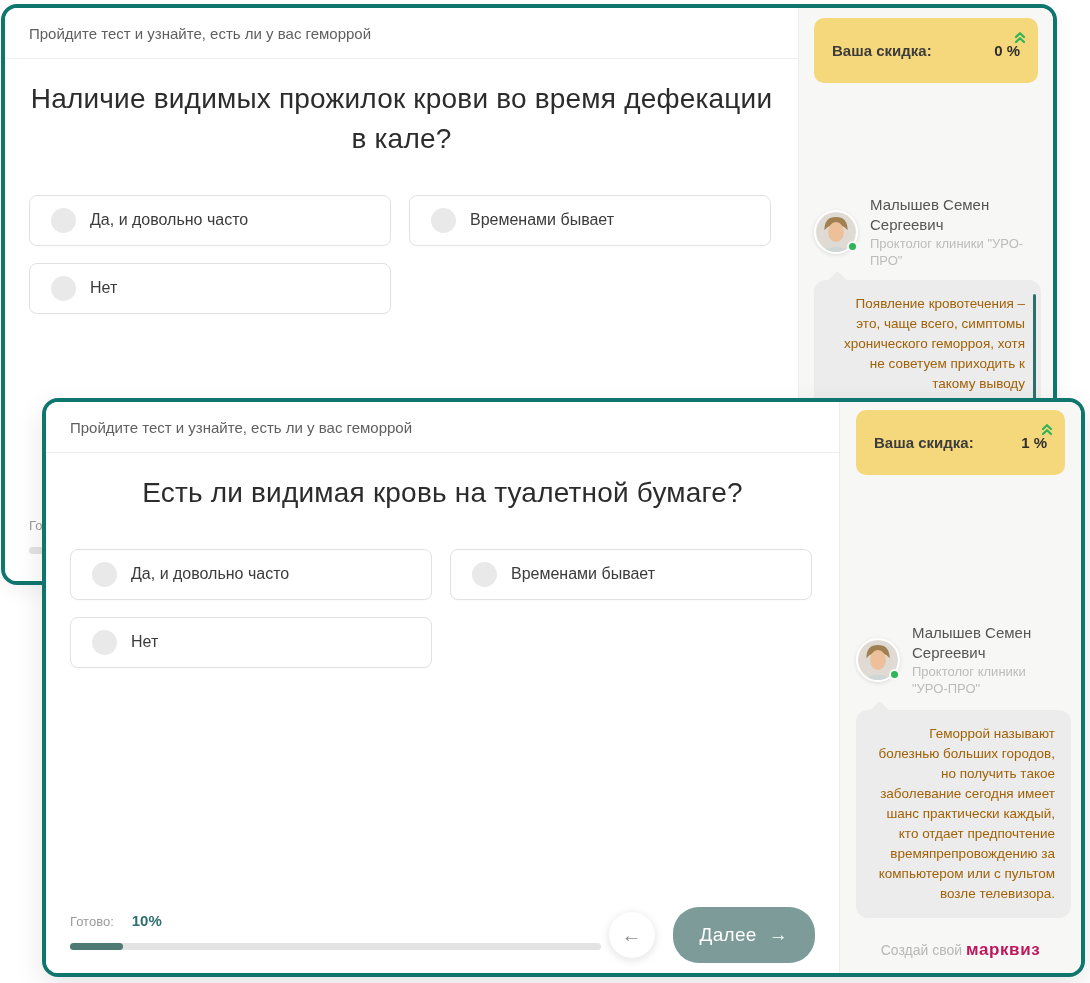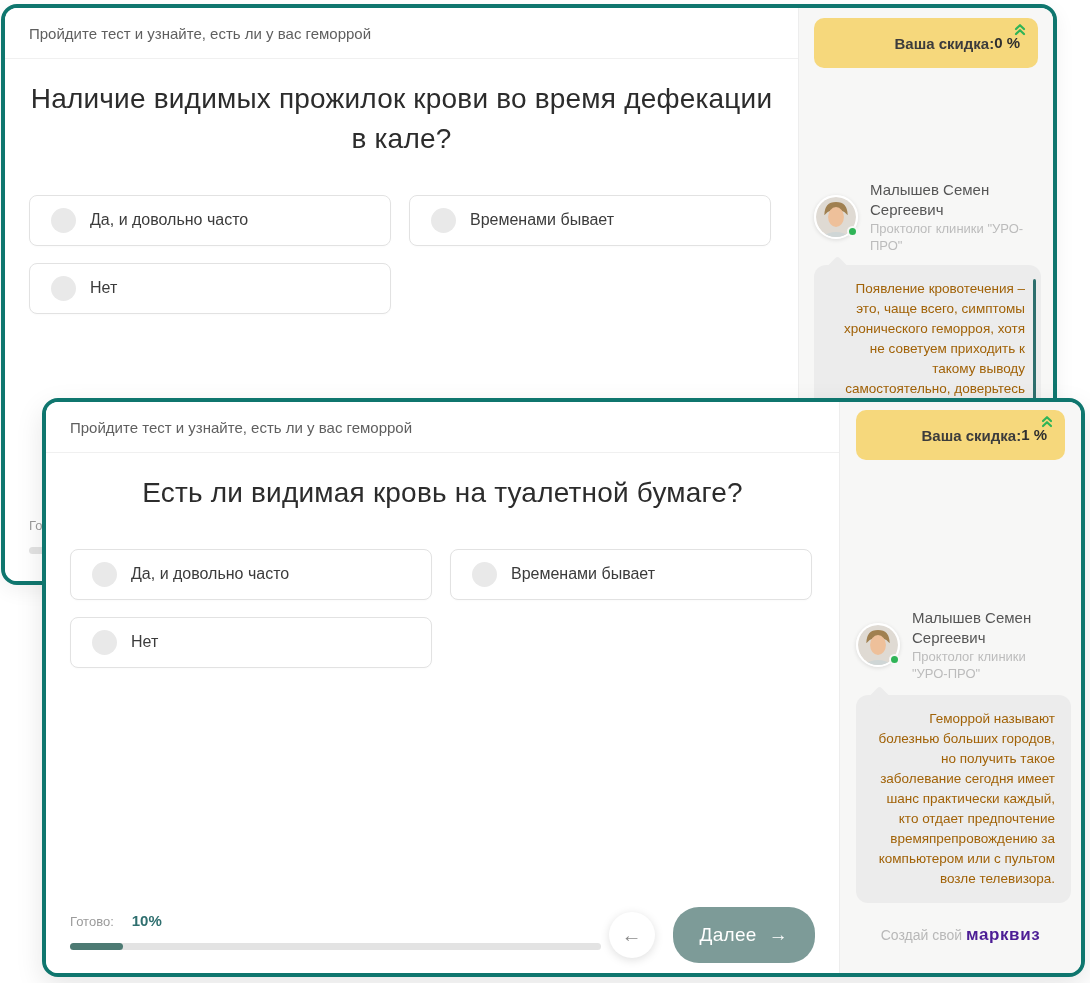--- a/index.html
+++ b/index.html
@@ -40,22 +40,22 @@
   .back-btn { width:46px; height:46px; border-radius:50%; background:#fff; border:none;
     box-shadow:0 2px 10px rgba(0,0,0,0.13); color:#8b8b8b; font-size:20px; cursor:pointer;
     display:flex; align-items:center; justify-content:center; }
   .next-btn { height:56px; padding:0 27px; border:none; border-radius:26px; background:#7d9b98;
     color:#ffffff; font-size:19px; cursor:pointer; display:flex; align-items:center; gap:12px;
     font-family:inherit; letter-spacing:0.3px; }
   .enter-hint { margin-top:8px; font-size:12px; color:#b5b5b5; padding-right:12px; }
   .enter-hint .key { color:#7a7a7a; font-weight:bold; }
 
   .sidebar { flex:1; background:#f7f7f6; position:relative; display:flex; flex-direction:column; }
-  .discount { margin:10px 15px 0; height:50px; background:#f6d87c; border-radius:10px;
-    display:flex; align-items:center; justify-content:flex-end; padding:0 18px; }
+  .discount { margin:10px 15px 0; height:65px; background:#f6d87c; border-radius:10px;
+    display:flex; align-items:center; justify-content:space-between; padding:0 18px; }
   .card-front .discount { margin:8px 16px 0; }
   .discount-label { font-size:15px; font-weight:bold; color:#3c3c3c; }
   .discount-value-wrap { position:relative; }
   .discount-value { font-size:15px; font-weight:bold; color:#2f2f2f; }
   .chevrons { position:absolute; top:-12px; right:-7px; }
 
   .expert { display:flex; align-items:center; gap:12px; padding:0 15px; }
   .card-back  .expert { margin-top:112px; }
   .card-front .expert { margin-top:148px; padding:0 16px; }
   .avatar-wrap { position:relative; width:44px; height:44px; flex:none; }
@@ -68,21 +68,21 @@
 
   .bubble { position:relative; margin:10px 12px 0 15px; background:#ececec; border-radius:12px;
     padding:14px 16px; font-size:13.5px; color:#a16207; line-height:20px;text-align:right; }
   .card-front .bubble { margin:12px 10px 0 16px; }
   .bubble::before { content:""; position:absolute; top:-6px; left:16px; width:15px; height:15px;
     background:#ececec; transform:rotate(45deg); border-radius:3px; }
   .bubble-scrollbar { position:absolute; right:5px; top:14px; width:3px; height:120px;
     background:#2e6f6d; border-radius:2px; }
 
   .branding { margin-top:22px; text-align:center; font-size:14px; color:#b8b8b8; cursor:pointer; }
-  .branding .brand-name { font-size:17px; font-weight:bold; color:#4c1d95; letter-spacing:0.6px; }
+  .branding .brand-name { font-size:17px; font-weight:bold; color:#be185d; letter-spacing:0.6px; }
 </style>
 </head>
 <body>
 
 <div class="quiz-card card-back">
   <div class="main">
     <div class="qheader">Пройдите тест и узнайте, есть ли у вас геморрой</div>
     <h1 class="question">Наличие видимых прожилок крови во время дефекации в кале?</h1>
     <div class="options">
       <div class="option">

